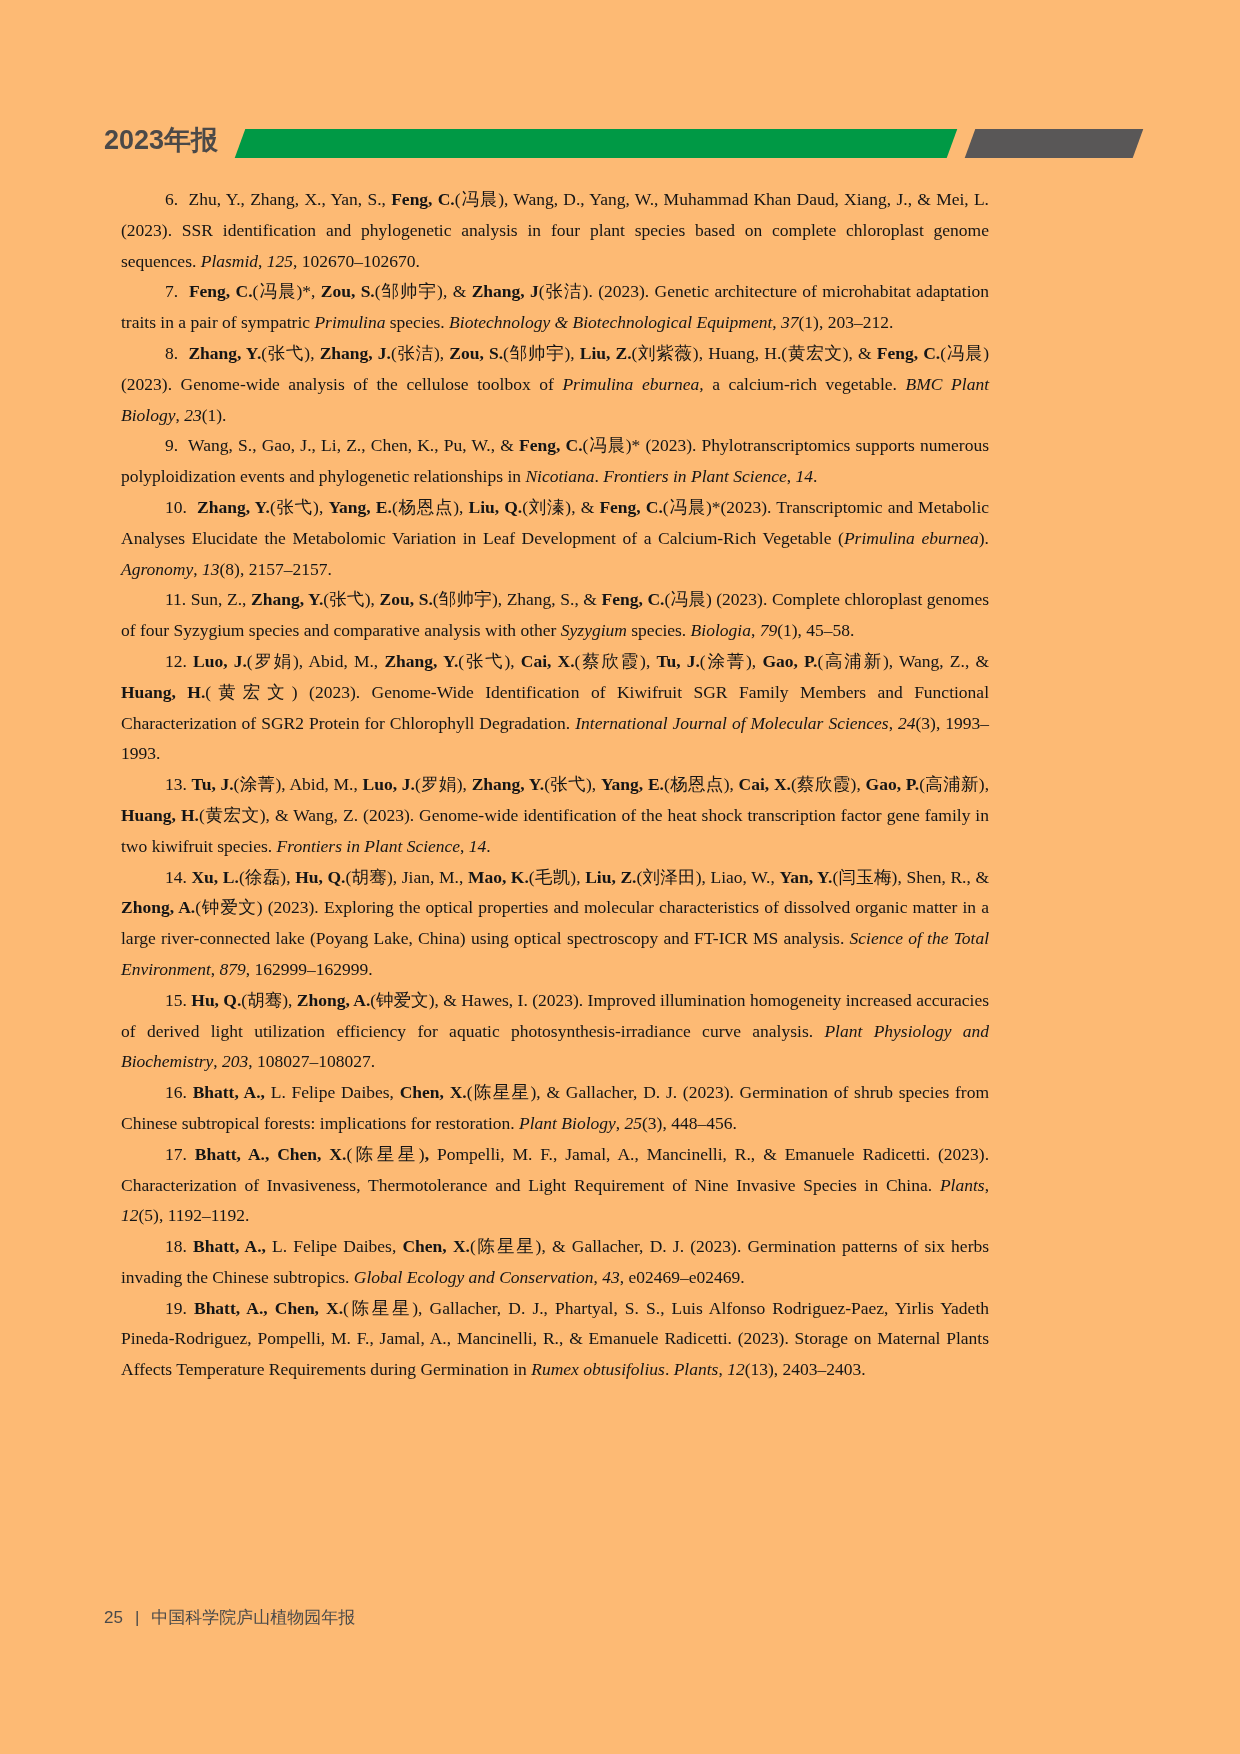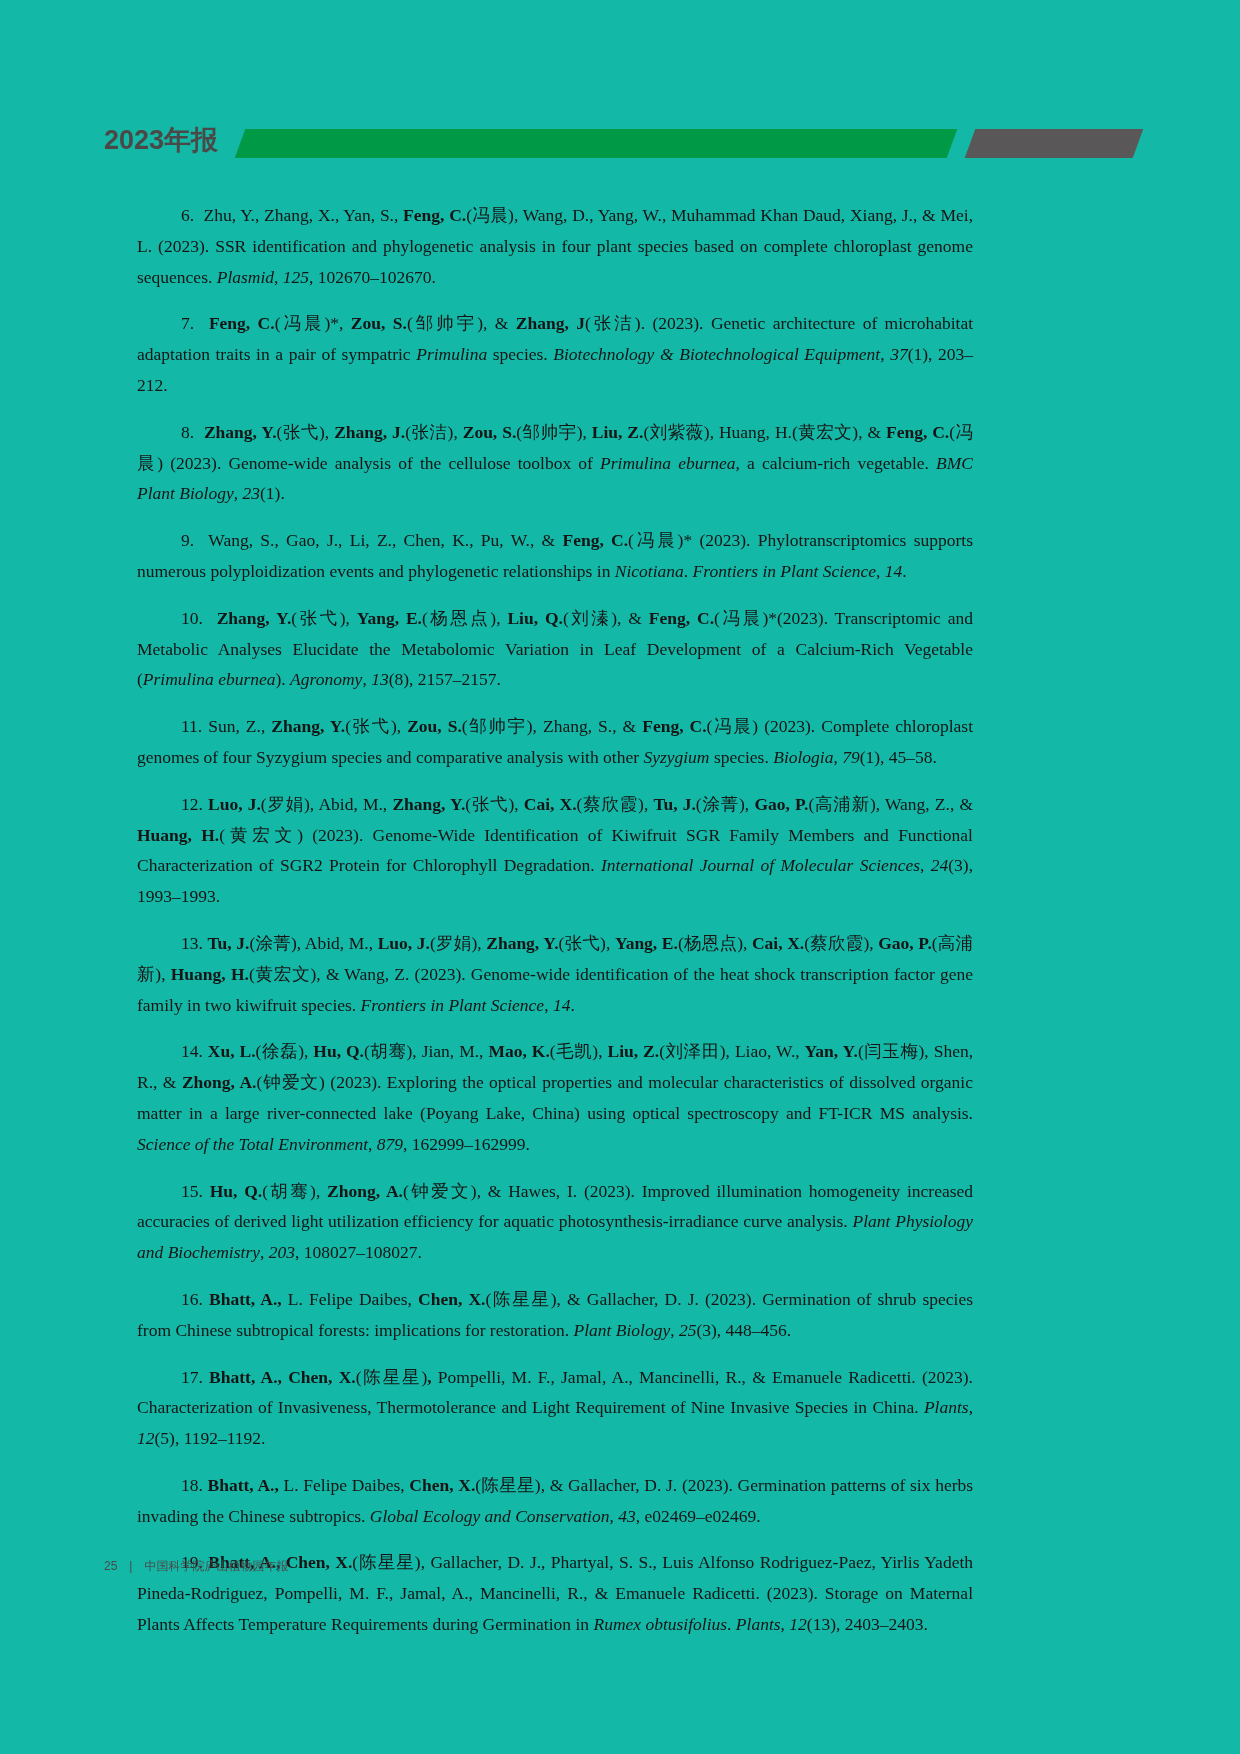--- a/index.html
+++ b/index.html
@@ -1,20 +1,20 @@
 <!DOCTYPE html>
 <html><head>
 <meta charset="utf-8">
 <style>
   html, body { margin: 0; padding: 0; background: #ffffff; }
   .page {
     position: relative;
     width: 1240px;
     height: 1754px;
-    background: #14b8a6;
+    background: #fdba74;
     overflow: hidden;
     font-family: "Liberation Serif", serif;
     color: #151515;
   }
   
   .header-title {
     position: absolute;
     left: 104px;
     top: 122px;
     font-family: "Liberation Sans", sans-serif;
@@ -36,32 +36,32 @@
   .refs {
     position: absolute;
     left: 121px;
     top: 184px;
     width: 868px;
     font-size: 17.5px;
     line-height: 30.8px;
     text-align: justify;
     text-justify: inter-word;
   }
-  .ref { margin: 16px; text-indent: 44px; }
+  .ref { margin: 0; text-indent: 44px; }
   .seg-b { font-weight: bold; }
   .seg-i { font-style: italic; }
   .seg-cn { font-weight: normal; }
   .seg-cnb { font-weight: normal; }
   
   .footer {
     position: absolute;
     left: 104px;
-    top: 1554px;
+    top: 1606px;
     font-family: "Liberation Sans", sans-serif;
-    font-size: 12px;
+    font-size: 17px;
     line-height: 24px;
     color: #4a4a4a;
     white-space: nowrap;
   }
   .footer .sep { margin: 0 12px; color: #4a4a4a; }
 </style>
 </head>
 <body>
 
 <div class="page">

